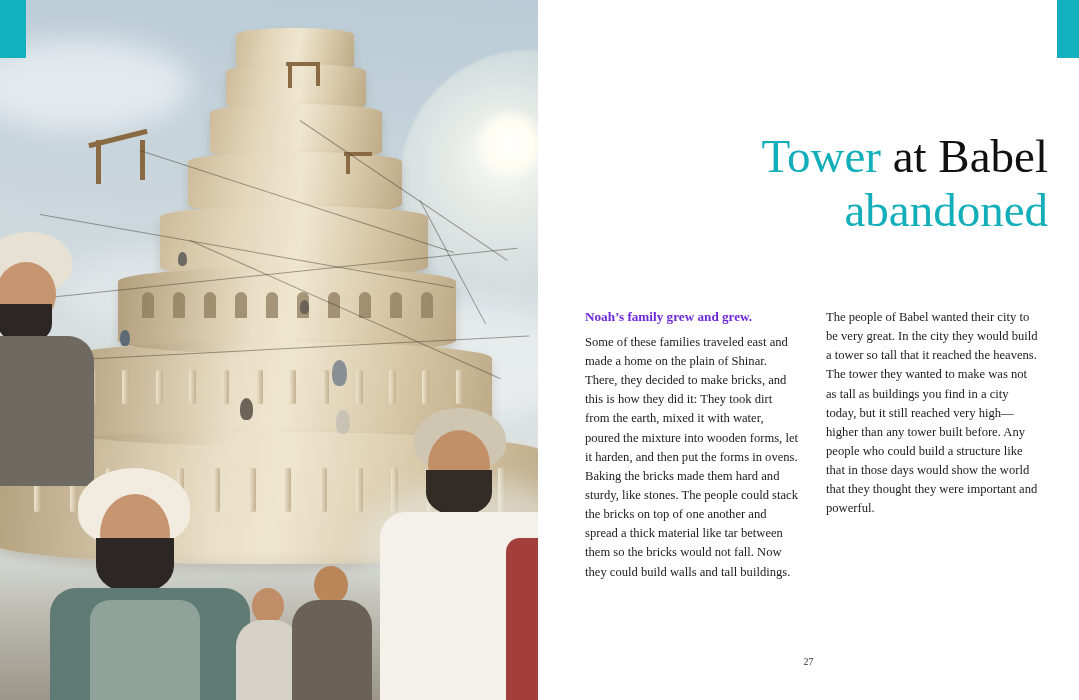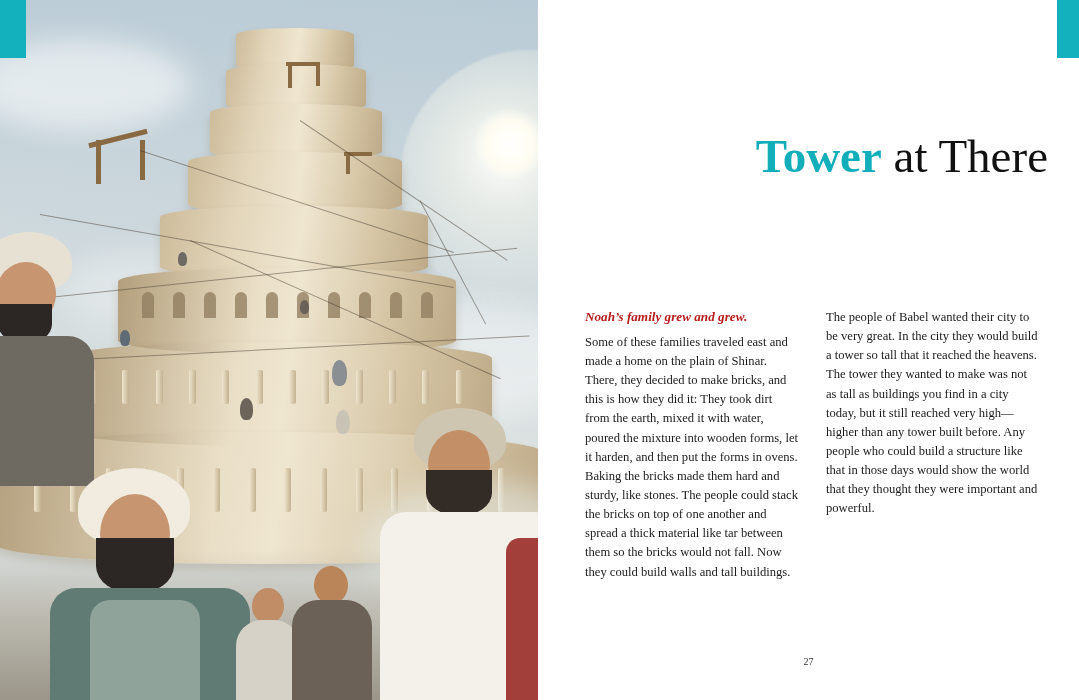--- a/index.html
+++ b/index.html
@@ -126,35 +126,34 @@
     position: absolute;
     left: 80px; top: 112px;
     width: 430px;
     text-align: right;
     line-height: 1.02;
     color: #111111;
     font-family: "Liberation Serif", serif;
   }
   .headline .l1 { font-size: 47px; }
   .headline .l2 { font-size: 47px; display: block; margin-top: 6px; }
-  .headline b { color: #12aeba; font-weight: bold; }
+  .headline b { color: #12aeba; font-weight: normal; }
   .headline .light { font-weight: normal; }
 
   .columns {
     position: absolute;
     left: 47px; top: 308px;
     width: 455px;
     display: flex;
     gap: 28px;
   }
   .col-box { width: 213px; }
   .lede {
-    color: #b91c1c;
+    color: #6d28d9;
     font-weight: bold;
-    font-style: italic;
     font-size: 13.2px;
     margin: 0 0 7px 0;
     line-height: 1.35;
   }
   .para {
     font-size: 12.6px;
     line-height: 1.52;
     color: #1b1b1b;
     margin: 0 0 12px 0;
     text-align: left;
@@ -299,21 +298,22 @@
       <div class="body" style="left:146px; top:130px; width:62px; height:180px; background:#a33f3a; border-radius:14px 14px 0 0;"></div>
     </div>
 
     <div class="corner-mark cm-left"></div>
   </div>
 
   <div class="text-page">
     <div class="corner-mark cm-right"></div>
 
     <h1 class="headline">
-      <span class="l1"><b>Tower</b><span class="light"> at There</span></span>
+      <span class="l1"><b>Tower</b><span class="light"> at Babel</span></span>
+      <span class="l2"><b>abandoned</b></span>
     </h1>
 
     <div class="columns">
       <div class="col-box">
         <p class="lede">Noah’s family grew and grew.</p>
         <p class="para">Some of these families traveled east and made a home on the plain of Shinar. There, they decided to make bricks, and this is how they did it: They took dirt from the earth, mixed it with water, poured the mixture into wooden forms, let it harden, and then put the forms in ovens. Baking the bricks made them hard and sturdy, like stones. The people could stack the bricks on top of one another and spread a thick material like tar between them so the bricks would not fall. Now they could build walls and tall buildings.</p>
       </div>
       <div class="col-box">
         <p class="para">The people of Babel wanted their city to be very great. In the city they would build a tower so tall that it reached the heavens. The tower they wanted to make was not as tall as buildings you find in a city today, but it still reached very high—higher than any tower built before. Any people who could build a structure like that in those days would show the world that they thought they were important and powerful.</p>
       </div>

